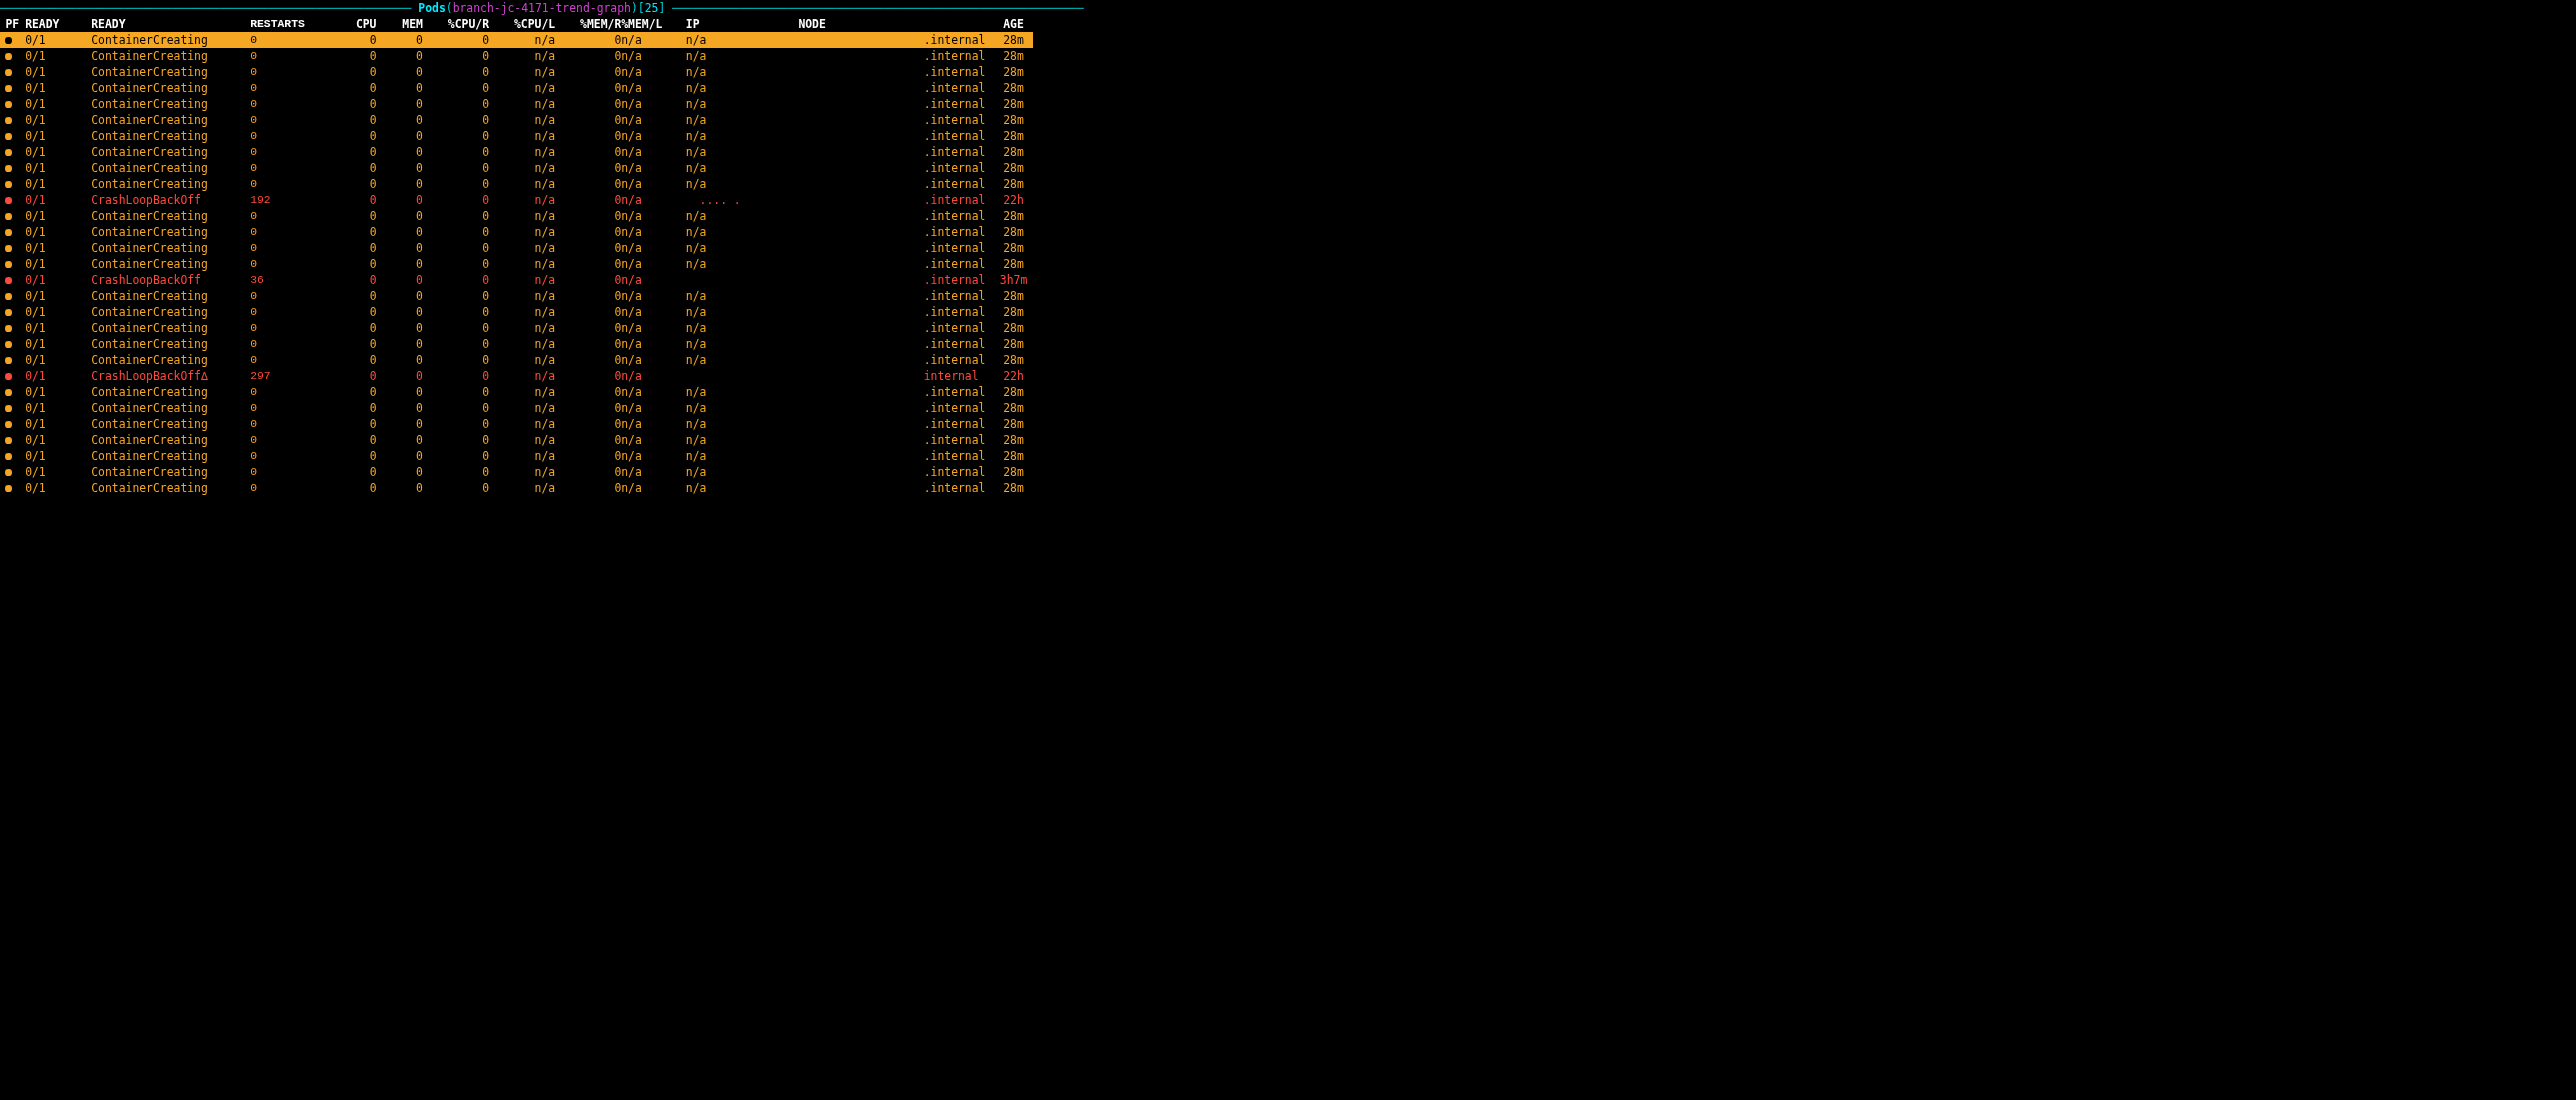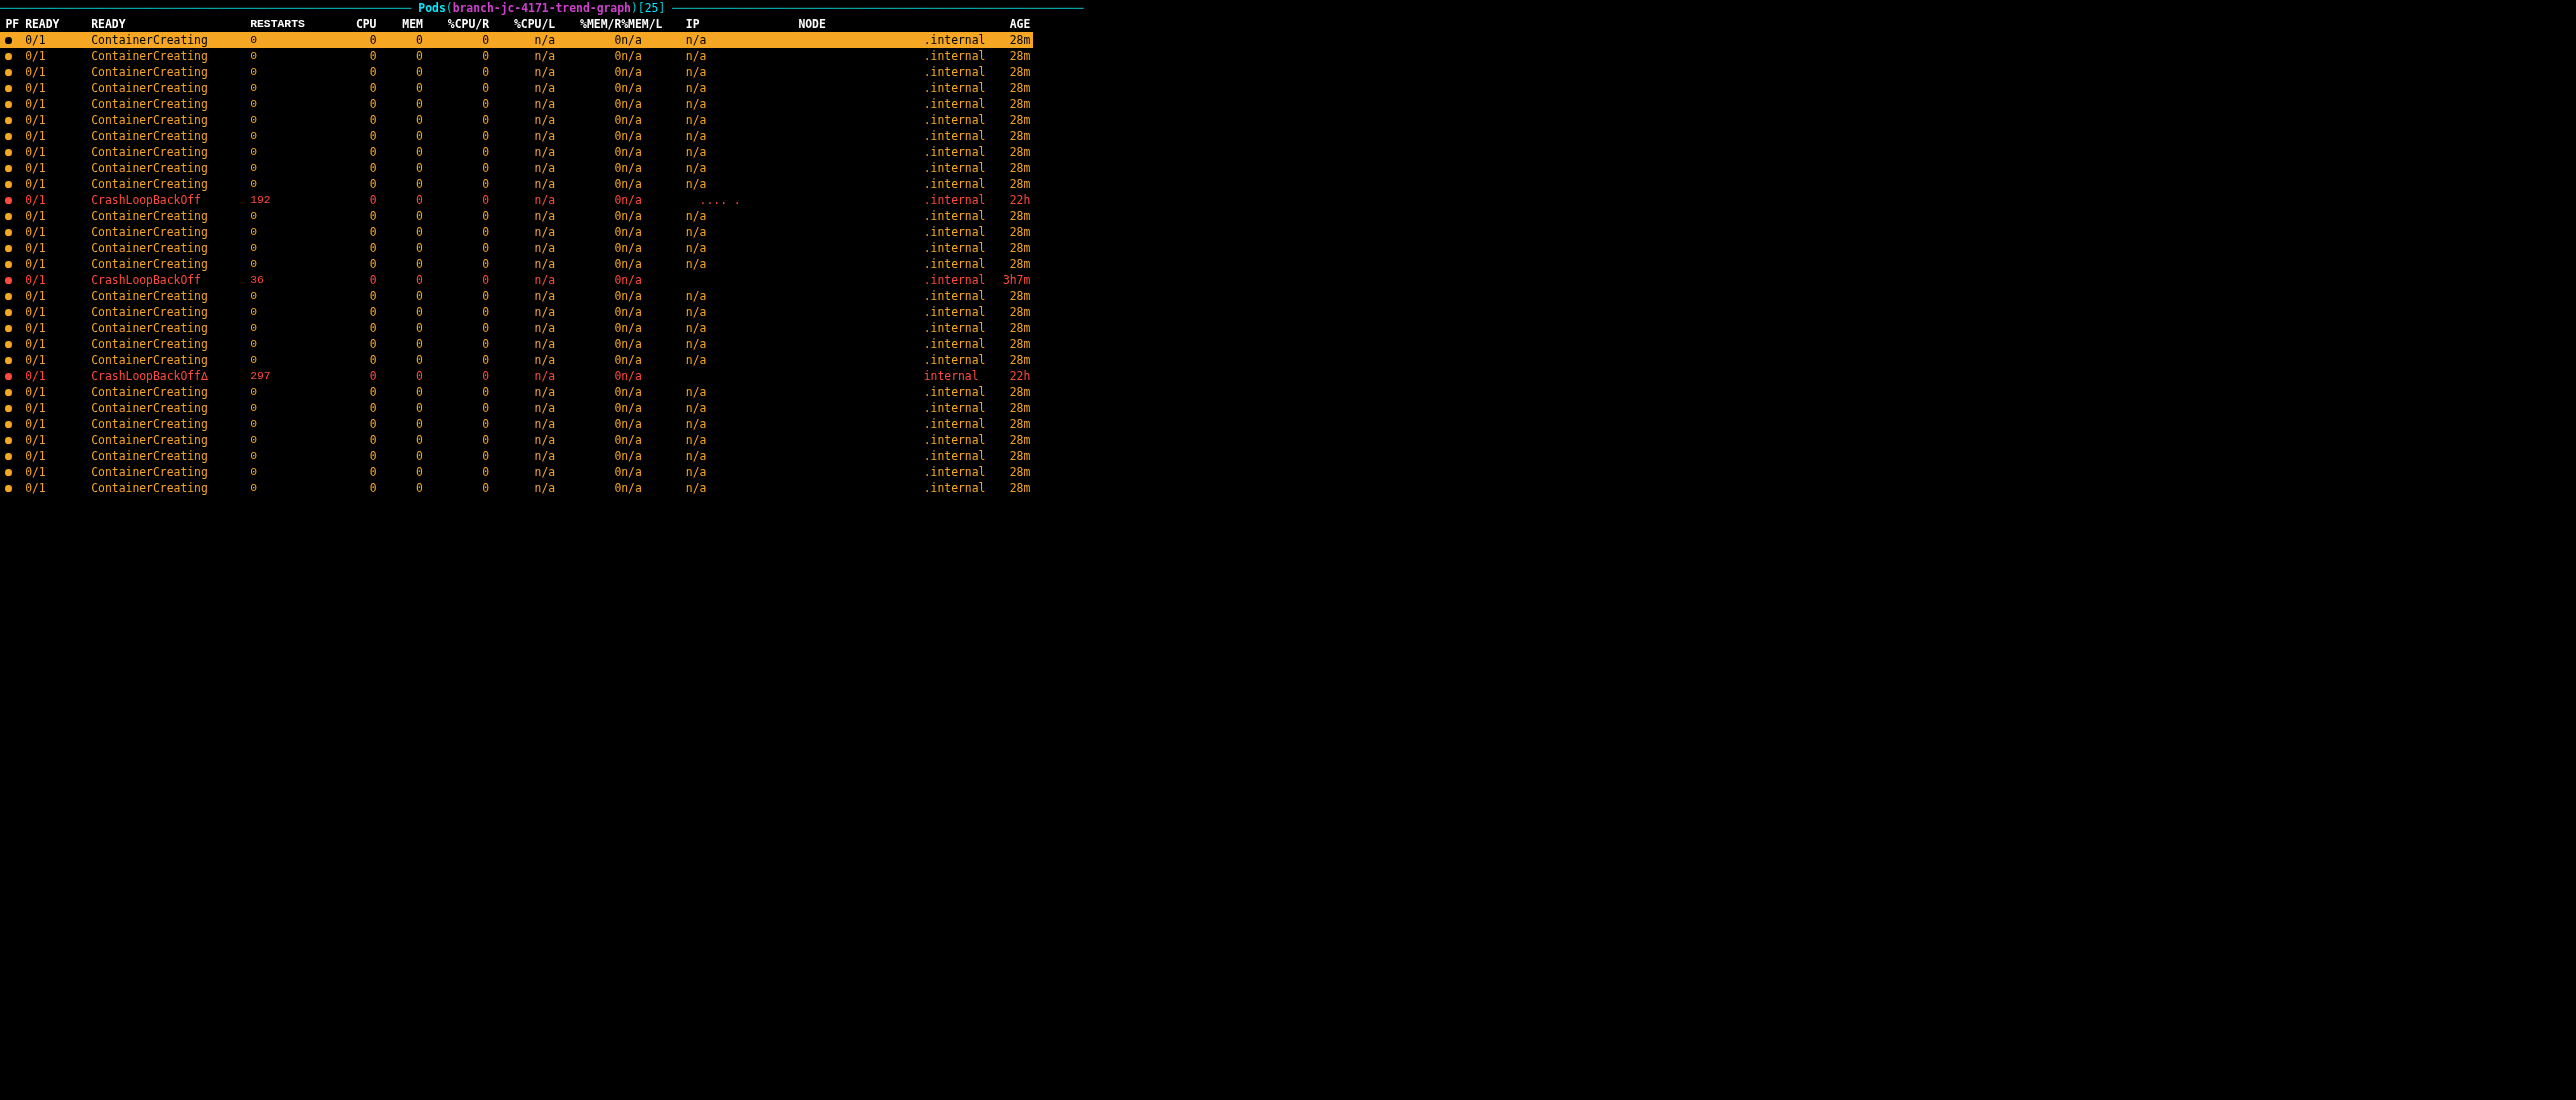--- a/index.html
+++ b/index.html
@@ -1,39 +1,39 @@
 <!DOCTYPE html>
 <html><head>
 <meta charset="utf-8">
 <style>
   html,body{margin:0;padding:0;background:#000;color:#fff;font-family:Menlo,Consolas,"DejaVu Sans Mono",monospace;font-size:11.4px;line-height:16px;}
   .app{width:1033px;}
   .title-row{text-align:center;white-space:pre;}
   .title-row .line{color:#00d0d0;}
   .title-row .label{color:#00eaff;font-weight:bold;}
-  .title-row .ns{color:#d040d0;font-weight:bold;}
+  .title-row .ns{color:#d040d0;font-weight:normal;}
   .title-row .count{color:#00eaff;}
   .row{display:flex;height:16px;align-items:center;}
   .hdr{color:#fff;font-weight:bold;}
   .cell{white-space:pre;overflow:hidden;}
   .pf{width:20px;text-align:left;padding-left:5.4px;}
   .dot{display:inline-block;width:6.7px;height:6.7px;border-radius:50%;vertical-align:middle;}
   .ready{width:67px;}
   .status{width:161px;}
   .restarts{width:74px;font-family:Liberation Mono, monospace;}
   .cpu{width:54px;text-align:right;}
   .mem{width:47px;text-align:right;}
   .cpur{width:67px;text-align:right;}
   .cpul{width:67px;text-align:right;}
   .memr{width:67px;text-align:right;}
   .meml{width:60px;}
   .ip{width:114px;padding-left:5.4px;}
   .node{width:127px;}
   .internal{width:74px;text-align:left;}
-  .age{width:34px;text-align:right;padding-right:2.7px;}
+  .age{width:34px;text-align:center;padding-right:2.7px;}
   .orange{color:#f5a623;}
   .red{color:#ff4a3a;}
   .selected{background:#f5a623;color:#000;}
   .selected .orange{color:#000;}
   .selected .dot{background:#000 !important;}
 </style>
 </head>
 <body>
 
 <div class="app">

